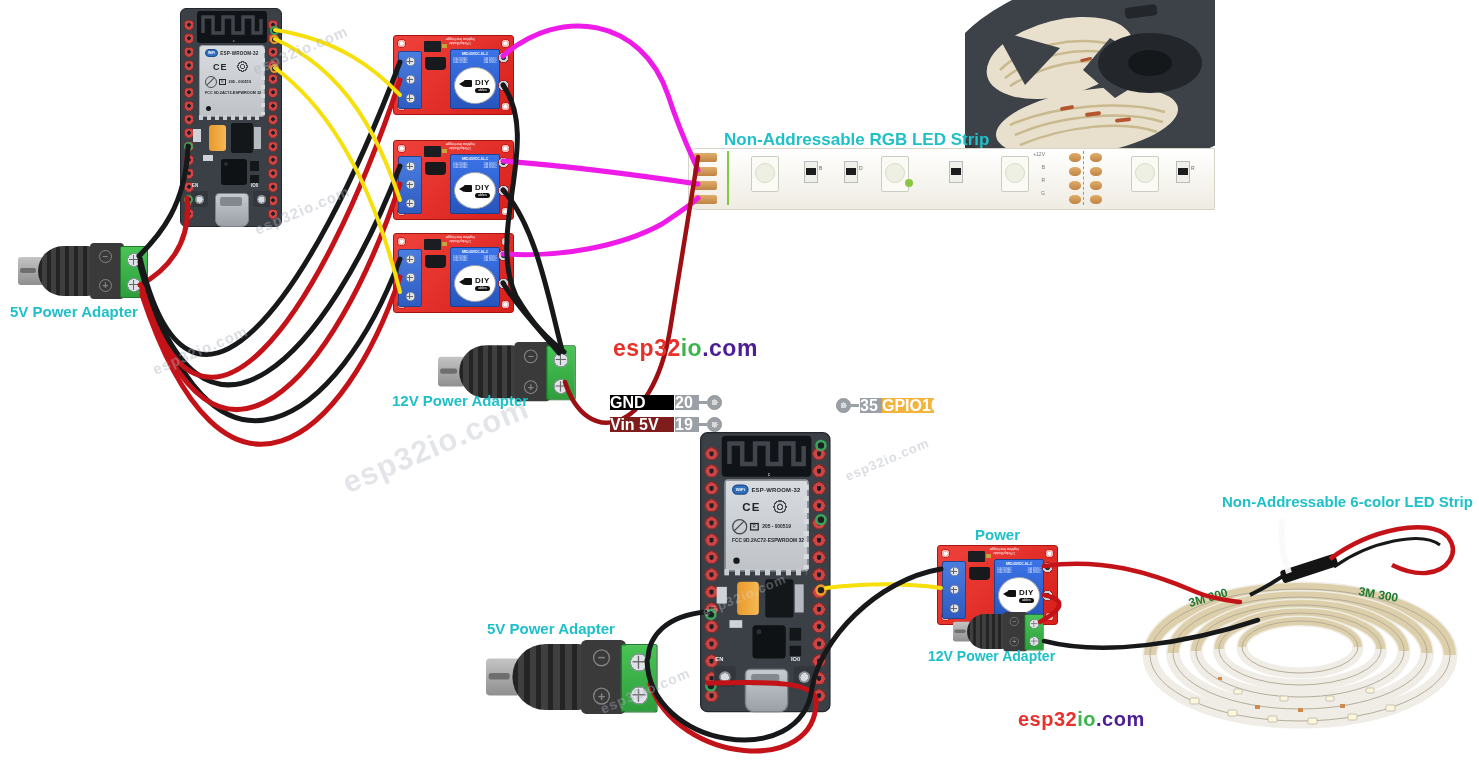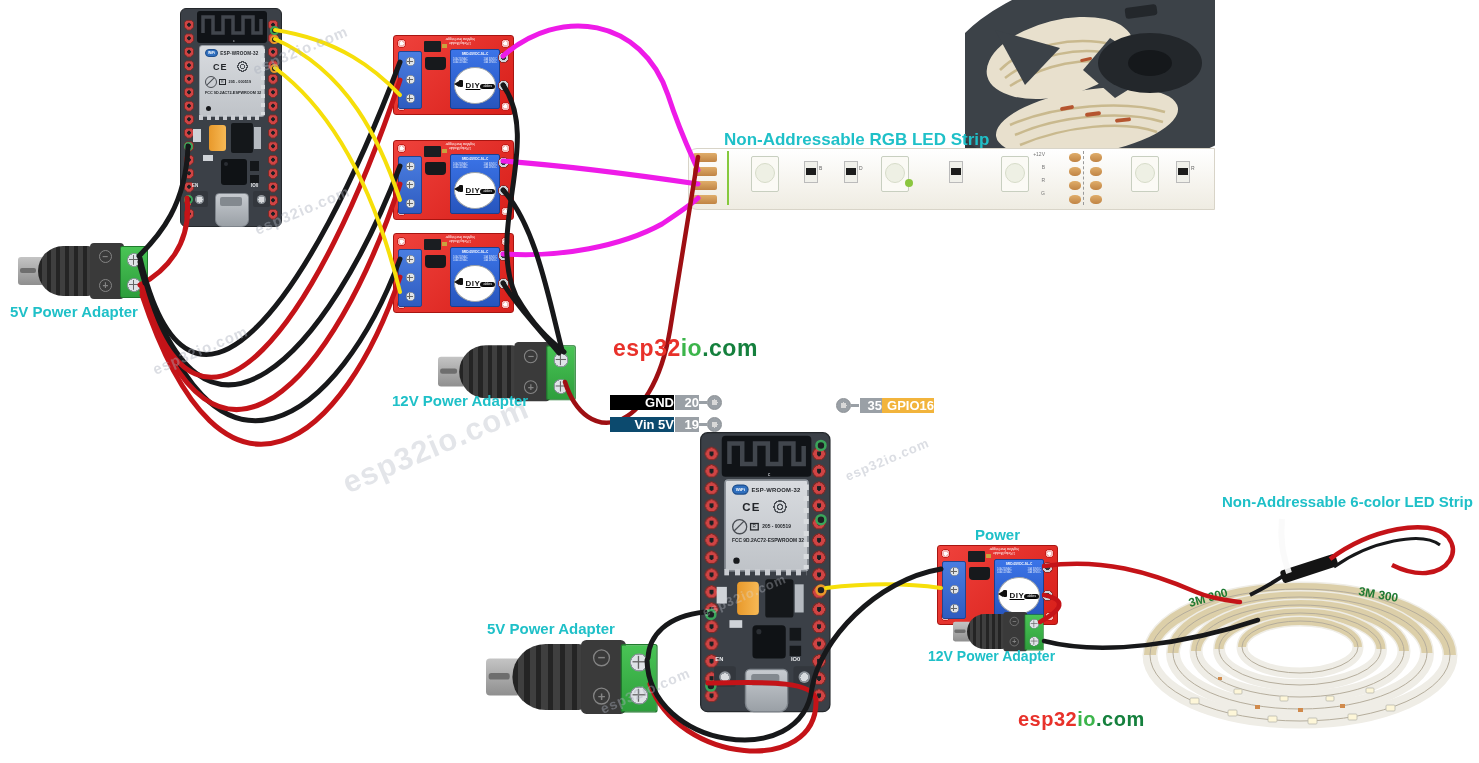--- a/index.html
+++ b/index.html
@@ -4,34 +4,34 @@
 <style>
   html,body{margin:0;padding:0;background:#fff;}
   #stage{position:relative;width:1479px;height:763px;background:#ffffff;overflow:hidden;
          font-family:"Liberation Sans",sans-serif;}
 
   
   .clabel{position:absolute;color:#1fc0c8;font-weight:bold;white-space:nowrap;z-index:9;}
 
   
   .siteLogo{position:absolute;font-weight:bold;white-space:nowrap;z-index:9;letter-spacing:0.5px;}
-  .siteLogo .p1{color:#e8312a;} .siteLogo .p2{color:#3cb54b;} .siteLogo .p3{color:#15803d;}
+  .siteLogo .p1{color:#e8312a;} .siteLogo .p2{color:#3cb54b;} .siteLogo .p3{color:#4c1d95;}
 
   
   .wm{position:absolute;color:#aab0bd;opacity:.42;font-weight:bold;transform:rotate(-23deg);
       transform-origin:left top;white-space:nowrap;z-index:8;pointer-events:none;letter-spacing:1px;}
 
   
   .chip{position:absolute;display:flex;align-items:center;z-index:10;height:15px;}
-  .chip .nm,.chip .num{color:#fff;font-size:13px;font-weight:bold;height:15px;line-height:15px;
-      text-align:right;}
+  .chip .nm,.chip .num{color:#fff;font-size:16px;font-weight:bold;height:15px;line-height:15px;
+      text-align:left;}
   .chip .nm{width:64px;} .chip .num{width:24px;background:#9aa0a6;margin-left:1px;}
   .chip .dash{width:8px;height:3px;background:#9aa0a6;}
   .chip .pin-circ{width:13px;height:13px;border-radius:50%;background:radial-gradient(circle,#d8d8d8 0 3px,#9aa0a6 3px 6.5px);border:1px solid #8a8f94;}
-  .bg-black{background:#000;} .bg-red{background:#0c4a6e;} .bg-dgray{background:#6c6c6c;width:22px !important;}
+  .bg-black{background:#000;} .bg-red{background:#7f1d1d;} .bg-dgray{background:#6c6c6c;width:22px !important;}
   .bg-amber{background:#f2b43c;width:52px !important;}
 
   
   .esp{position:absolute;width:100px;height:217px;background:#3b4047;border:1px solid #24282c;
        border-radius:6px;z-index:5;transform-origin:left top;}
   .esp .pins{position:absolute;top:9px;width:14px;height:202px;
        background-image:radial-gradient(circle at 7px 7px,#1d2023 0 1.8px,#cf4444 1.9px 4.4px,#7e2a27 4.5px 5.2px,rgba(0,0,0,0) 5.4px);
        background-size:14px 13.5px;background-repeat:repeat-y;}
   .esp .pins-l{left:1px;} .esp .pins-r{right:1px;}
   .esp .pin-dot{position:absolute;width:9px;height:9px;border-radius:50%;background:#1d2023;border:2.5px solid #3aa55a;box-sizing:border-box;z-index:2;}
@@ -90,21 +90,21 @@
   .relay .rcube{position:absolute;left:56px;top:13px;width:48px;height:58px;background:linear-gradient(#3b74e8,#2755bd);
        border:1px solid #1c3f8f;border-radius:2px;}
   .relay .rmodel{position:absolute;top:2px;left:0;right:0;text-align:center;color:#fff;font-size:3.2px;font-weight:bold;}
   .relay .rratings{position:absolute;top:8px;left:2px;right:2px;display:flex;justify-content:space-between;
        font-size:2.6px;color:#dfe8fb;line-height:1.25;white-space:pre-line;text-align:center;}
   .relay .roval{position:absolute;left:3px;right:3px;top:17px;bottom:4px;background:#fff;border-radius:50%;
        border:1px solid #9aa0a6;display:flex;align-items:center;justify-content:center;}
   .relay .cam{position:relative;width:8px;height:7px;background:#111;border-radius:1px;margin:0 3px 4px 4px;}
   .relay .cam::before{content:"";position:absolute;left:-5px;top:0.5px;border-right:5px solid #111;
        border-top:3px solid rgba(0,0,0,0);border-bottom:3px solid rgba(0,0,0,0);}
-  .relay .dcol{display:flex;flex-direction:row;align-items:center;text-decoration:underline;}
+  .relay .dcol{display:flex;flex-direction:column;align-items:center;}
   .relay .diy{color:#111;font-size:8px;font-weight:bold;letter-spacing:0.5px;line-height:1;}
   .relay .ables{background:#111;color:#fff;font-size:3.6px;border-radius:4px;padding:0.5px 3px;margin-top:1px;}
   .relay .solder{position:absolute;width:11px;height:11px;border-radius:50%;
        background:radial-gradient(circle,#30343a 0 2.5px,#cfd3d8 2.5px 4.6px,#8a2a27 4.7px);}
   .relay .s1{right:4px;top:16px;} .relay .s2{right:4px;top:44px;}
 
   
   .adapter{position:absolute;width:130px;height:56px;z-index:5;transform-origin:left top;}
   .adapter .tip{position:absolute;left:0;top:14px;width:24px;height:28px;
        background:linear-gradient(#c4c4c4,#8f8f8f);border-radius:3px 0 0 3px;}

